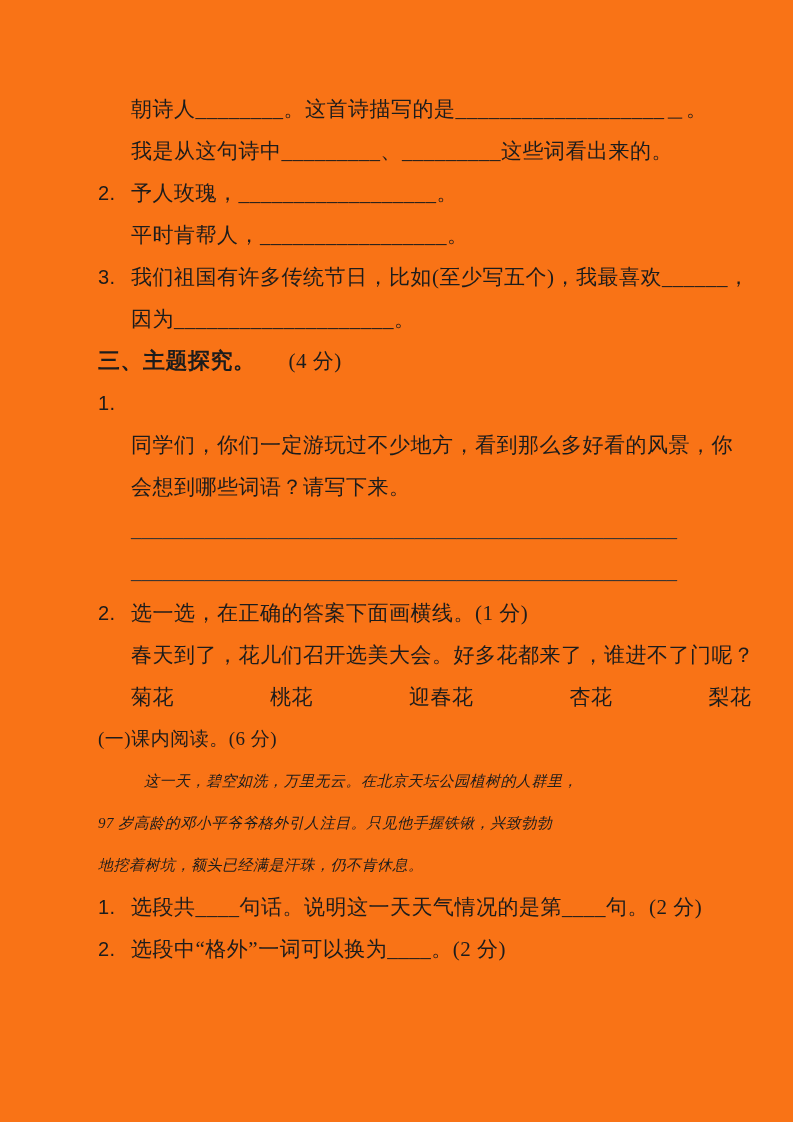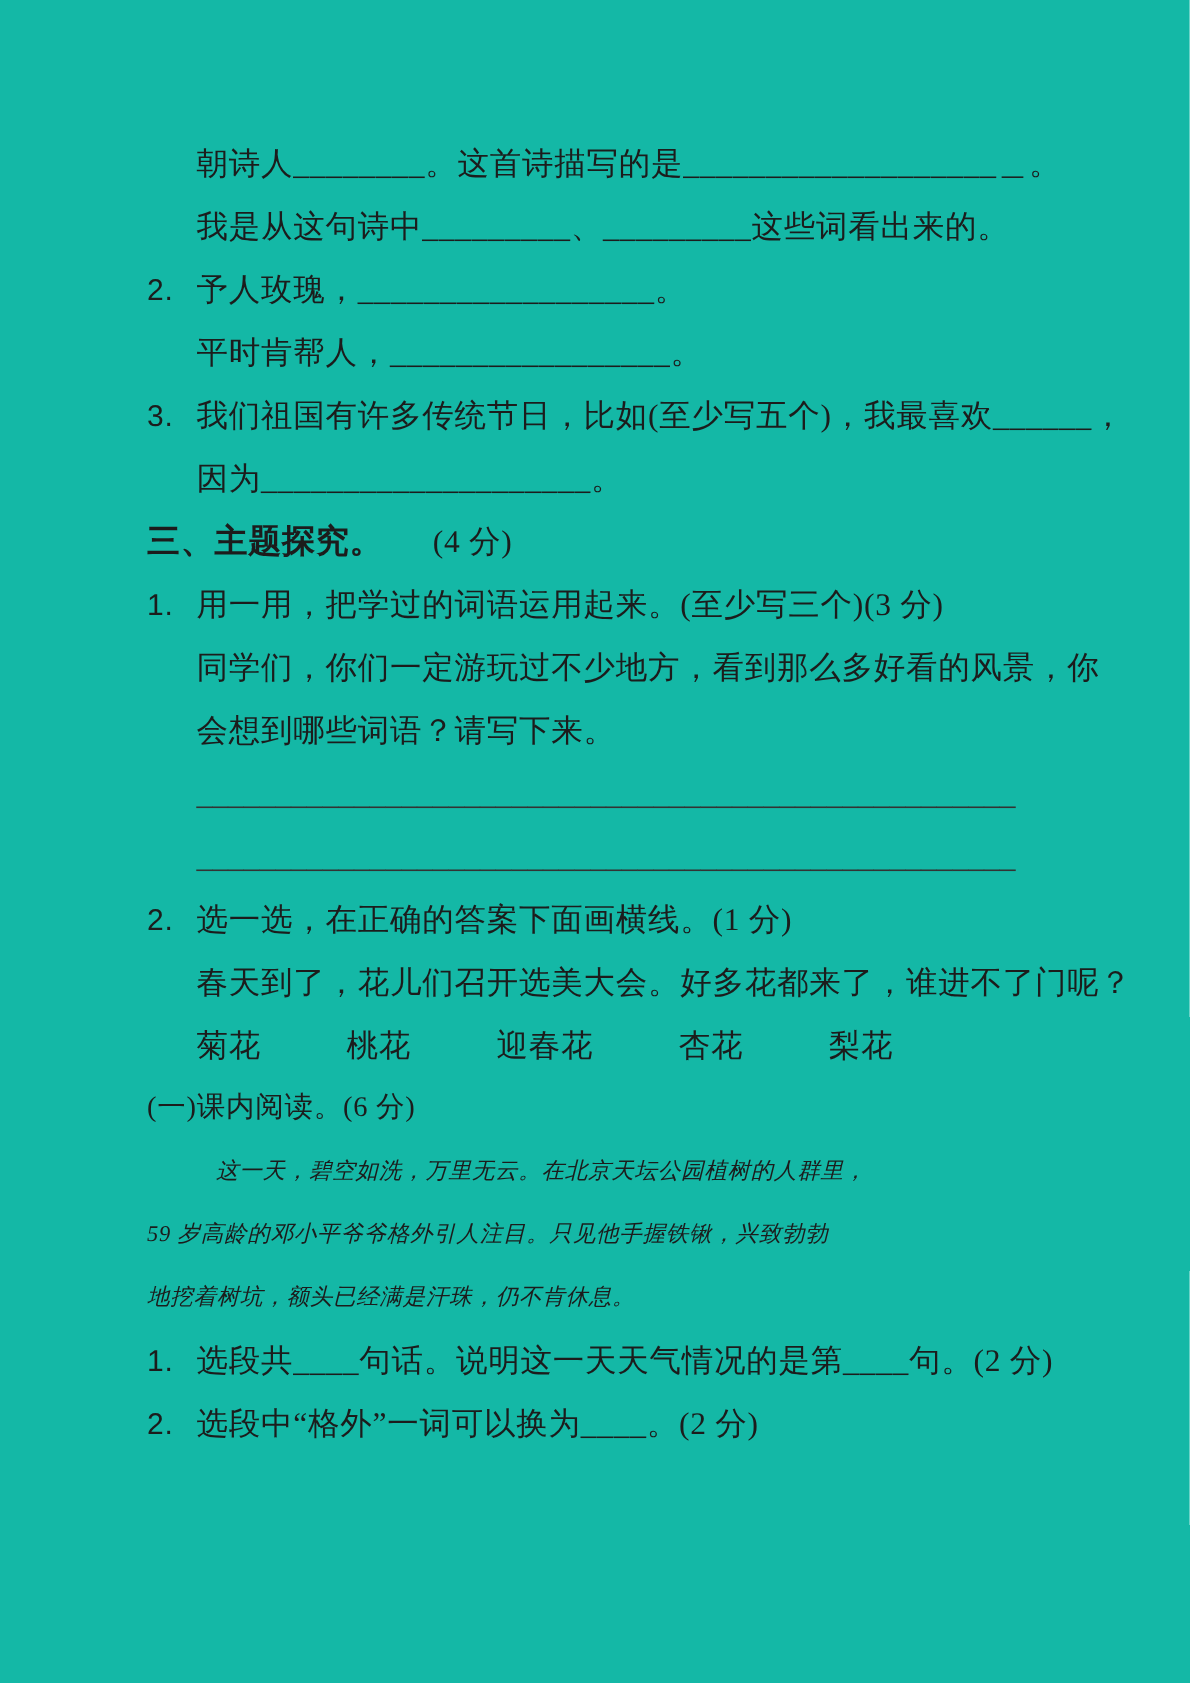--- a/index.html
+++ b/index.html
@@ -12,21 +12,21 @@
     height: 1122px;
     font-family: "Liberation Serif", "DejaVu Serif", serif;
     color: #1c1c1c;
     overflow: hidden;
   }
   .page {
     box-sizing: border-box;
     width: 793px;
     height: 1122px;
     padding: 88px 30px 0 98px;
-    background: #14b8a6;
+    background: #f97316;
   }
   .line {
     height: 42px;
     line-height: 42px;
     font-size: 21px;
     white-space: nowrap;
     letter-spacing: 0.5px;
   }
   
   .item {
@@ -62,21 +62,21 @@
   }
   .passage-first {
     text-indent: 46px;
   }
   .answer-blank {
     color: #333333;
     letter-spacing: 0;
   }
   .options {
     display: flex;
-    gap: 57px;
+    gap: 96px;
     padding-left: 33px;
   }
 </style>
 </head>
 <body>
 
 <div class="page">
 
   <div class="line indent">朝诗人________。这首诗描写的是___________________＿。</div>
   <div class="line indent">我是从这句诗中_________、_________这些词看出来的。</div>
@@ -92,21 +92,20 @@
     <span>我们祖国有许多传统节日，比如(至少写五个)，我最喜欢______，</span>
   </div>
   <div class="line indent">因为____________________。</div>
 
   <div class="line heading">
     <span>三、主题探究。</span><span class="score">(4 分)</span>
   </div>
 
   <div class="line item">
     <span class="num">1.</span>
-    <span>用一用，把学过的词语运用起来。(至少写三个)(3 分)</span>
   </div>
   <div class="line indent">同学们，你们一定游玩过不少地方，看到那么多好看的风景，你</div>
   <div class="line indent">会想到哪些词语？请写下来。</div>
   <div class="line indent answer-blank">____________________________________________________</div>
   <div class="line indent answer-blank">____________________________________________________</div>
 
   <div class="line item">
     <span class="num">2.</span>
     <span>选一选，在正确的答案下面画横线。(1 分)</span>
   </div>
@@ -115,21 +114,21 @@
     <span>菊花</span>
     <span>桃花</span>
     <span>迎春花</span>
     <span>杏花</span>
     <span>梨花</span>
   </div>
 
   <div class="line subheading">(一)课内阅读。(6 分)</div>
 
   <div class="line passage-line passage-first">这一天，碧空如洗，万里无云。在北京天坛公园植树的人群里，</div>
-  <div class="line passage-line">59 岁高龄的邓小平爷爷格外引人注目。只见他手握铁锹，兴致勃勃</div>
+  <div class="line passage-line">97 岁高龄的邓小平爷爷格外引人注目。只见他手握铁锹，兴致勃勃</div>
   <div class="line passage-line">地挖着树坑，额头已经满是汗珠，仍不肯休息。</div>
 
   <div class="line item">
     <span class="num">1.</span>
     <span>选段共____句话。说明这一天天气情况的是第____句。(2 分)</span>
   </div>
 
   <div class="line item">
     <span class="num">2.</span>
     <span>选段中“格外”一词可以换为____。(2 分)</span>

